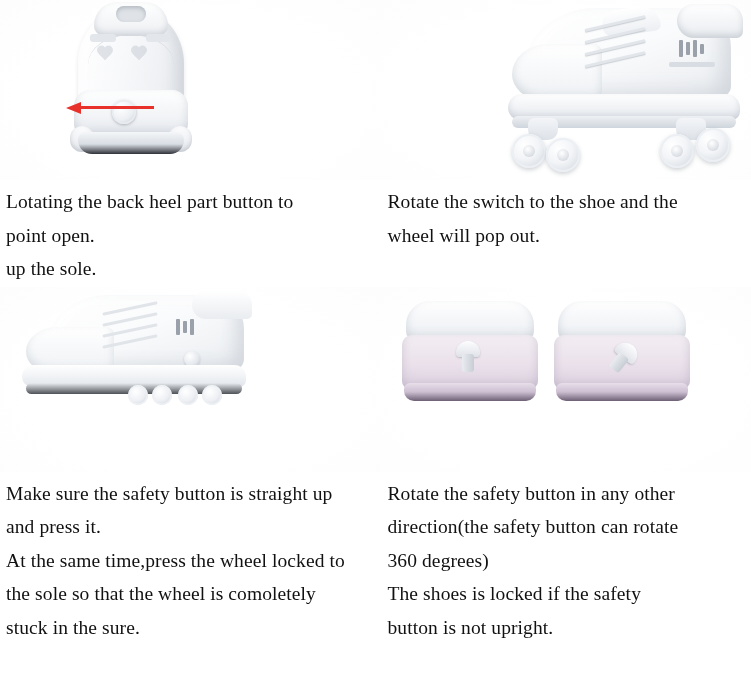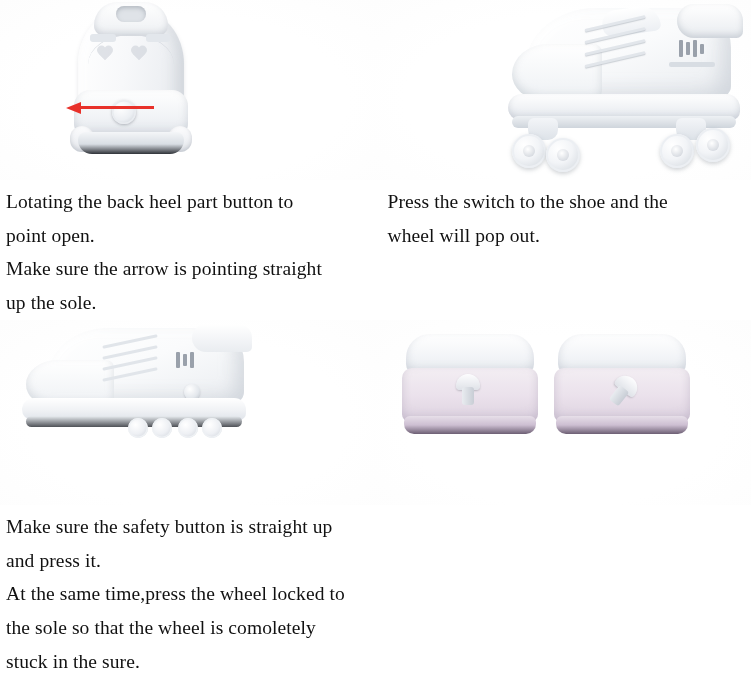--- a/index.html
+++ b/index.html
@@ -500,21 +500,20 @@
           </div>
           <div class="p1-arrow">
             <div class="head"></div>
             <div class="shaft"></div>
           </div>
         </div>
       </div>
       <div class="caption">
         <p>Lotating the back heel part button to</p>
         <p>point open.</p>
-        <p>Make sure the arrow is pointing straight</p>
         <p>up the sole.</p>
       </div>
     </div>
 
     <div class="cell cell-right">
       <div class="photo">
         <div class="shoe-stage">
           <div class="p2-shoe">
             <div class="p2-upper"></div>
             <div class="p2-toe"></div>
@@ -538,21 +537,21 @@
             <div class="p2-strut s1"></div>
             <div class="p2-strut s2"></div>
             <div class="wheel p2-w1"></div>
             <div class="wheel p2-w2"></div>
             <div class="wheel p2-w3"></div>
             <div class="wheel p2-w4"></div>
           </div>
         </div>
       </div>
       <div class="caption">
-        <p>Press the switch to the shoe and the</p>
+        <p>Rotate the switch to the shoe and the</p>
         <p>wheel will pop out.</p>
       </div>
     </div>
 
     <div class="cell cell-left">
       <div class="photo tall">
         <div class="shoe-stage">
           <div class="p3-shoe">
             <div class="p3-upper"></div>
             <div class="p3-toe"></div>
@@ -603,16 +602,23 @@
             <div class="heel-collar"></div>
             <div class="heel-body"></div>
             <div class="heel-sole"></div>
             <div class="heel-btn rotated">
               <div class="cap"></div>
               <div class="stem"></div>
             </div>
           </div>
         </div>
       </div>
+      <div class="caption">
+        <p>Rotate the safety button in any other</p>
+        <p>direction(the safety button can rotate</p>
+        <p>360 degrees)</p>
+        <p>The shoes is locked if the safety</p>
+        <p>button is not upright.</p>
+      </div>
     </div>
 
   </div>
 </div>
 
 </body></html>

